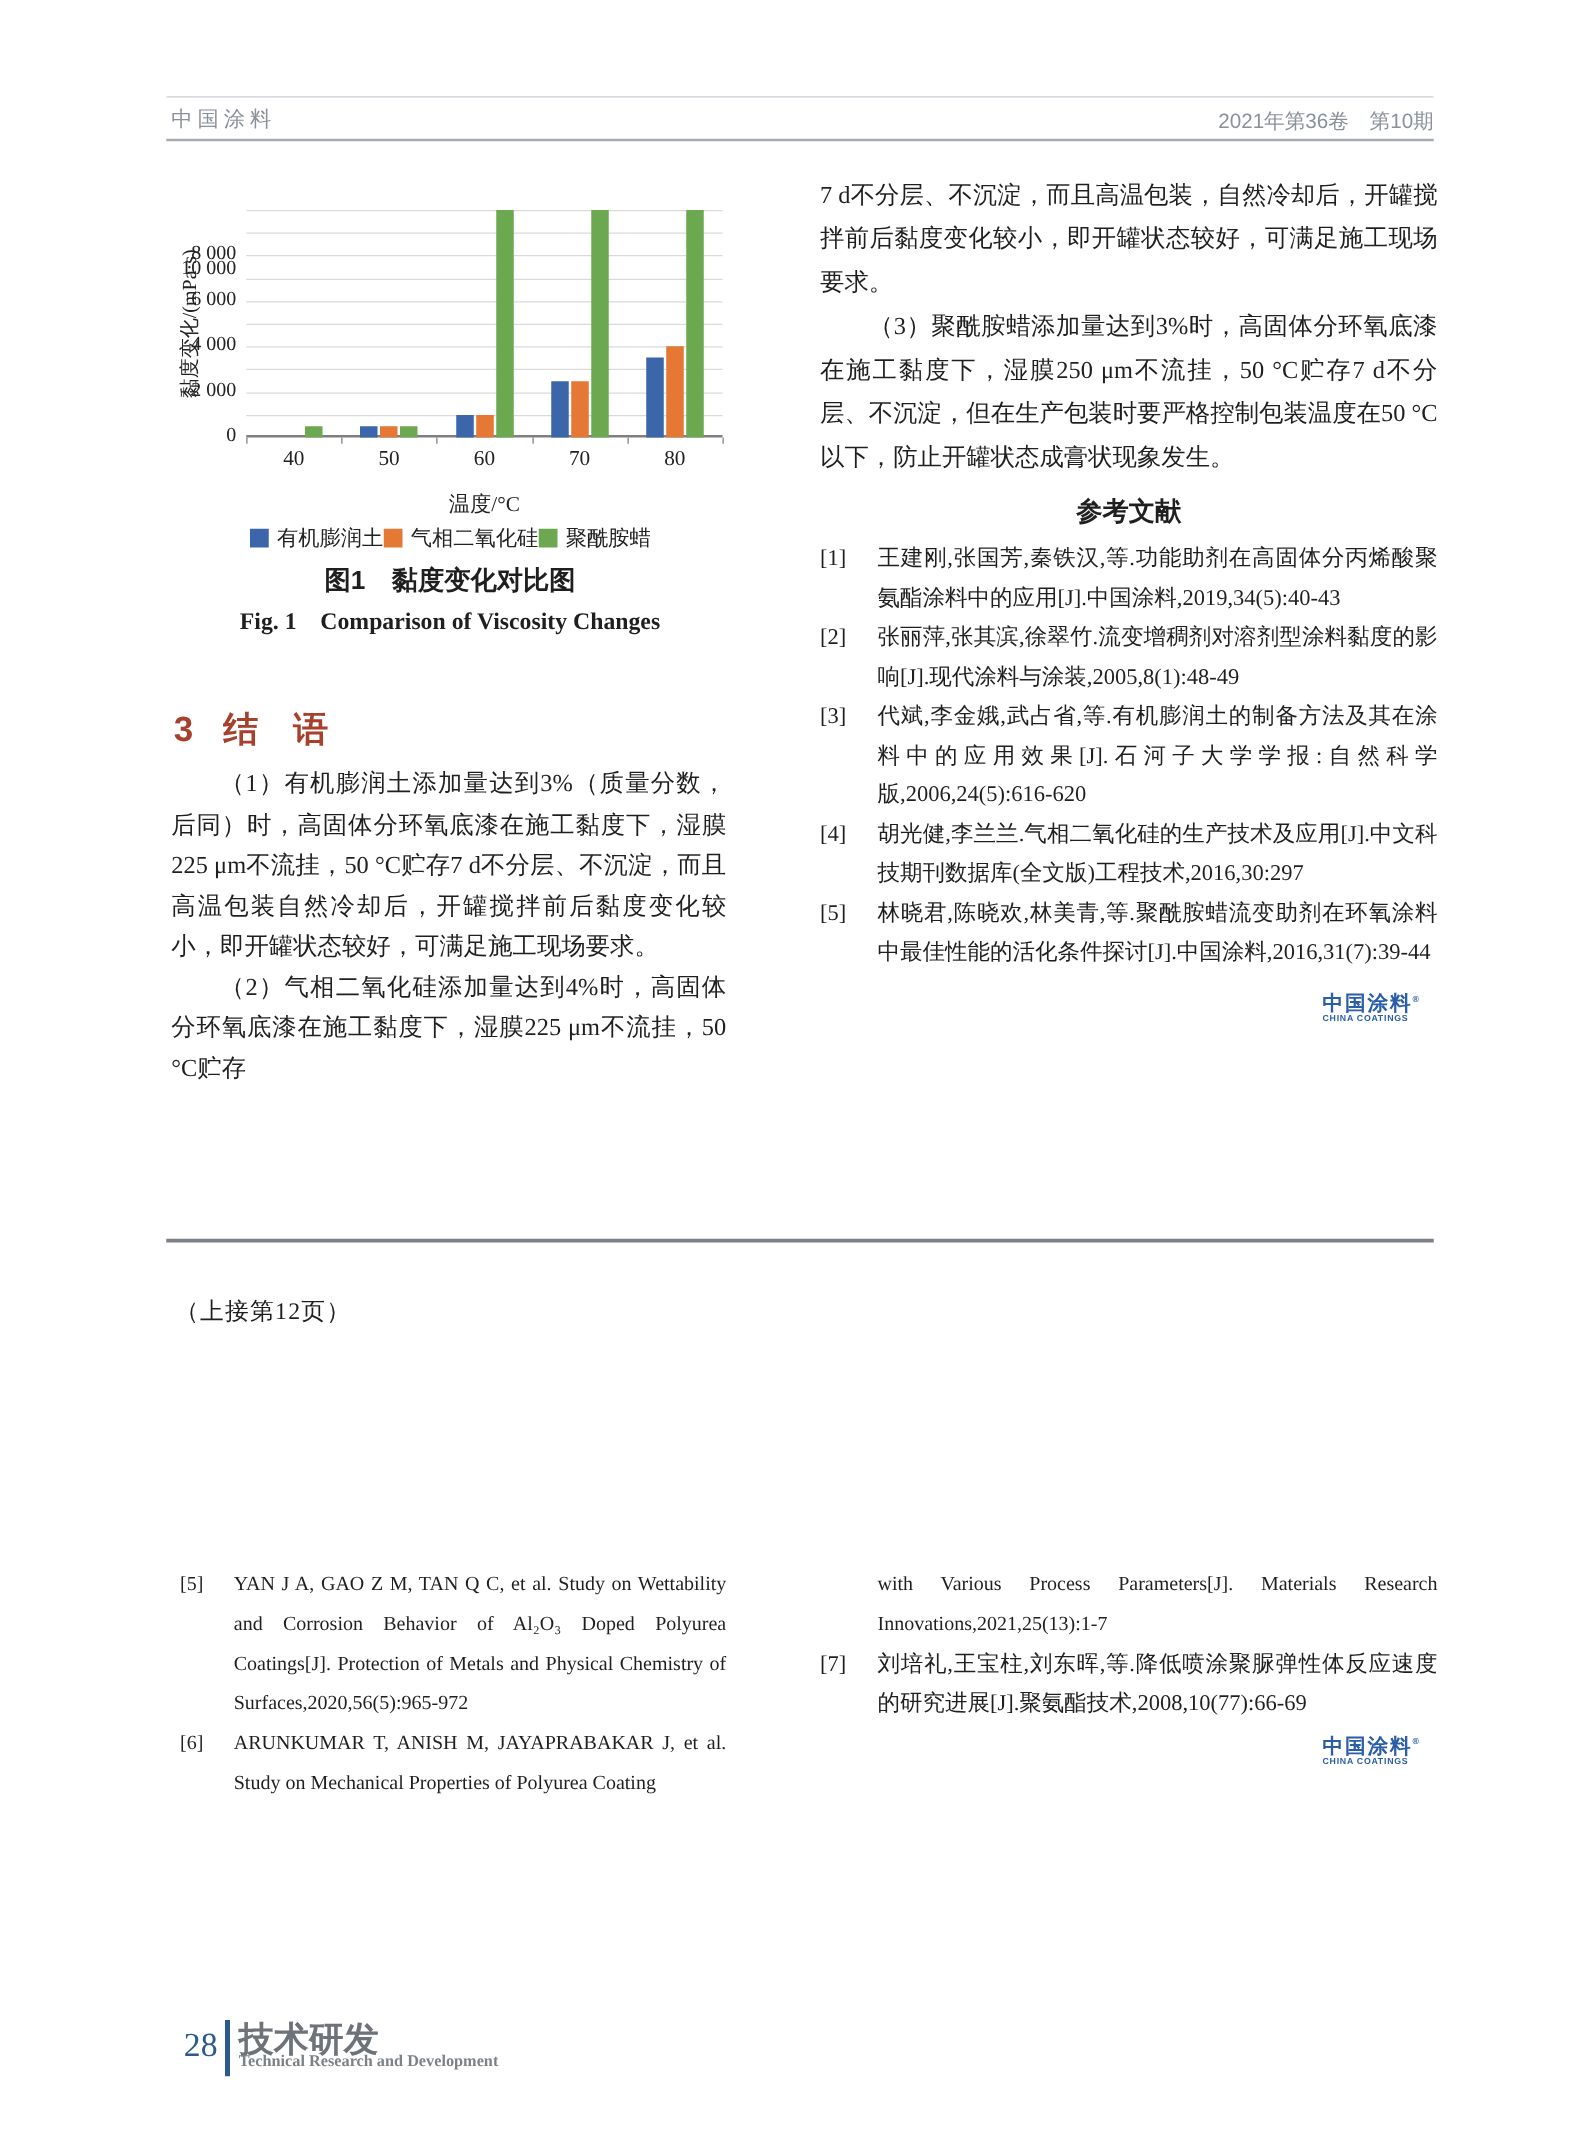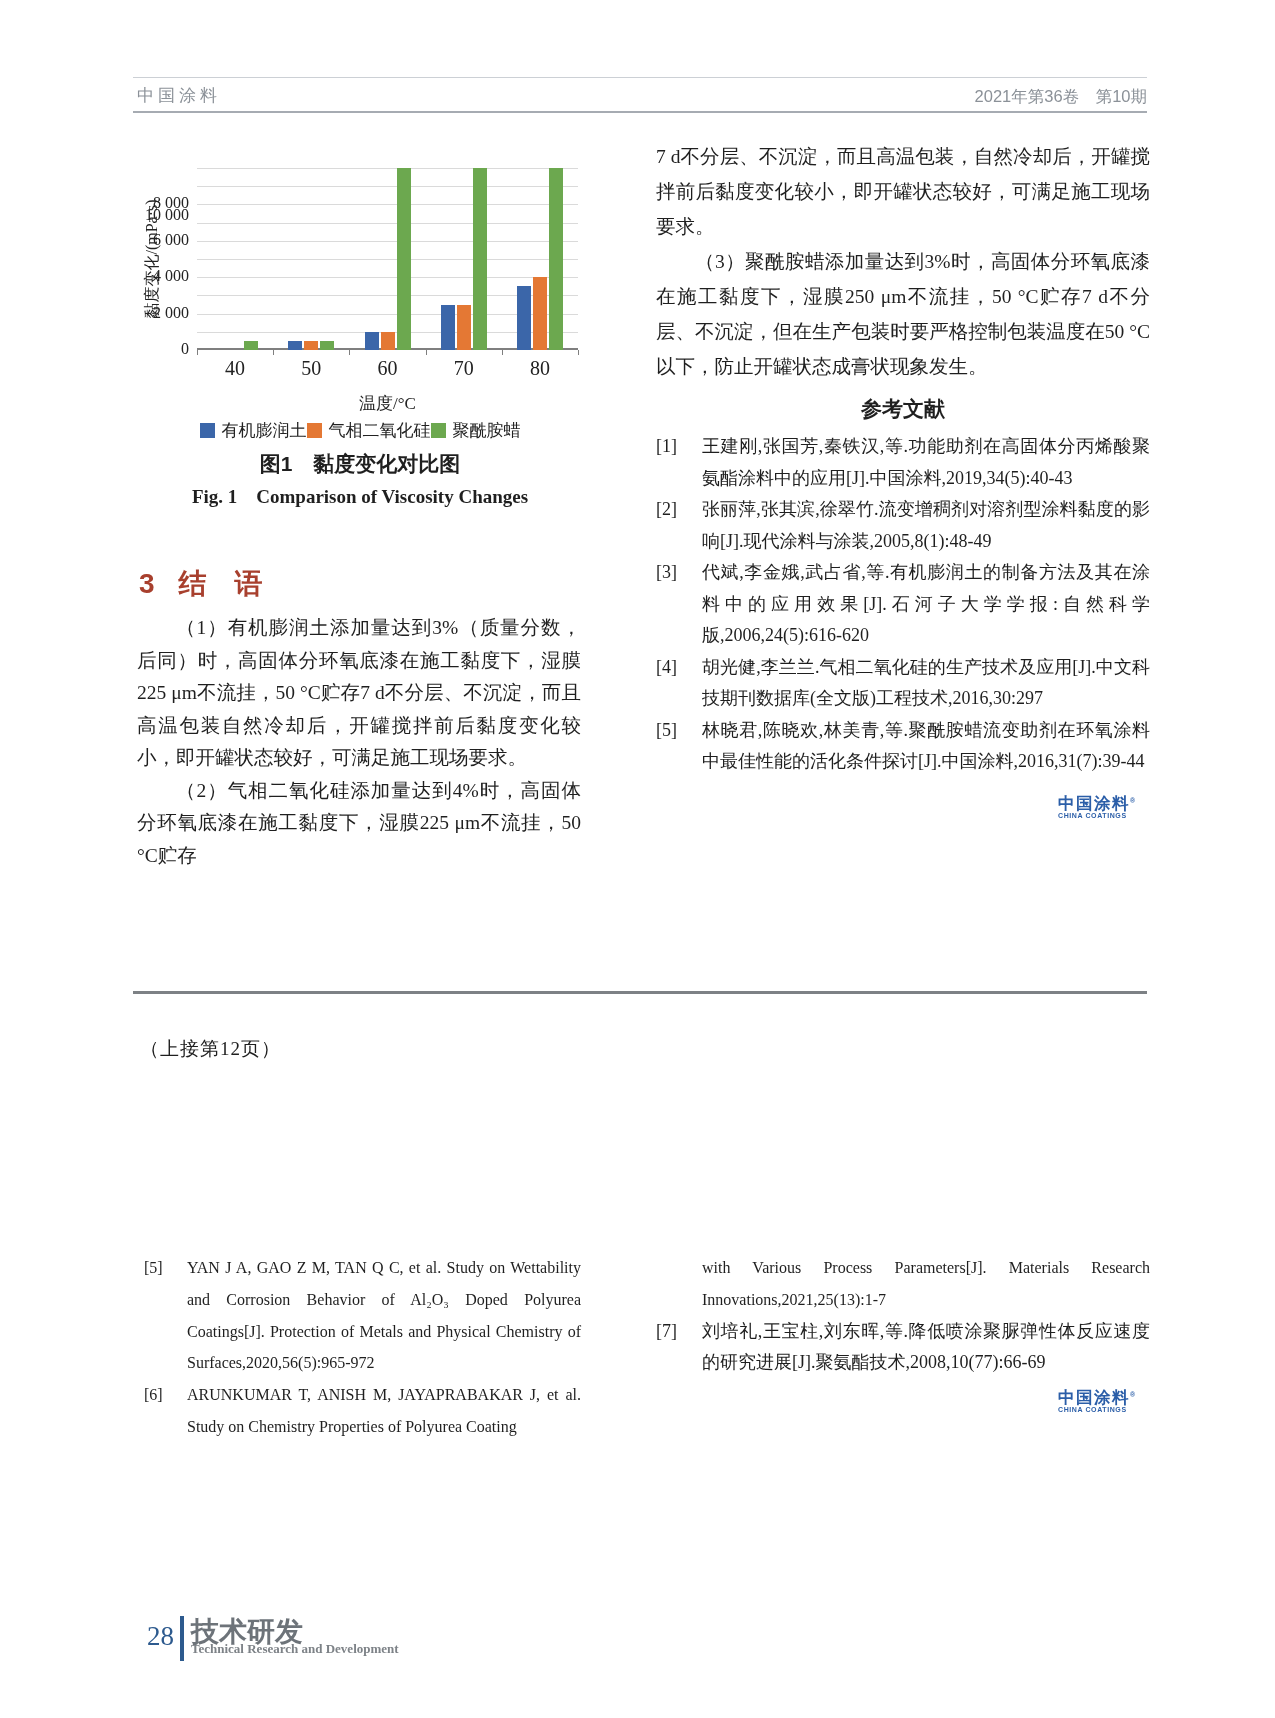--- a/index.html
+++ b/index.html
@@ -12,21 +12,21 @@
         font-family:"Liberation Sans","DejaVu Sans",sans-serif;margin-left:44px;}
   .header-rule{position:absolute;left:133px;top:111px;width:1014px;height:2px;background:#a6abb2;}
 
   
   #chart{position:absolute;left:137px;top:128px;width:446px;height:320px;}
   #chart-plot{position:absolute;left:60px;top:40px;width:381px;height:182px;}
   .gridline{position:absolute;left:0;width:100%;height:1px;background:#dadada;}
   .axis-line{position:absolute;left:0;bottom:0;width:100%;height:1.8px;background:#7f7f7f;}
   .axis-tick{position:absolute;top:182px;width:1px;height:5px;background:#7f7f7f;}
   .bar{position:absolute;bottom:0;width:14px;}
-  .xtick{position:absolute;top:189px;width:60px;text-align:center;font-size:20px;color:#222;}
+  .xtick{position:absolute;top:189px;width:60px;text-align:center;font-size:17px;color:#222;}
   .ytick{position:absolute;left:0;width:52px;text-align:right;font-size:16px;color:#222;}
   #chart-ylabel{position:absolute;left:15px;top:131px;transform:translate(-50%,-50%) rotate(-90deg);
         font-size:16px;white-space:nowrap;color:#222;}
   #chart-xlabel{position:absolute;left:60px;top:264px;width:381px;text-align:center;font-size:17px;color:#222;}
   #chart-legend{position:absolute;left:0;top:291px;width:446px;display:flex;justify-content:center;}
   .legend-item{display:flex;align-items:center;gap:7px;font-size:17px;color:#222;}
   .legend-swatch{width:15px;height:15px;flex:0 0 auto;}
 
   .caption-cn{position:absolute;left:137px;top:450px;width:446px;text-align:center;
         font-family:"Liberation Sans","DejaVu Sans",sans-serif;font-weight:bold;font-size:21px;}
@@ -193,21 +193,21 @@
   <div class="divider"></div>
   <div class="cont-note">（上接第12页）</div>
 
   <div id="refs2-left" class="col-left refs">
       <div class="ref-item lang-en">
         <span class="ref-num">[5]</span>
         <span class="ref-text">YAN J A, GAO Z M, TAN Q C, et al. Study on Wettability and Corrosion Behavior of Al₂O₃ Doped Polyurea Coatings[J]. Protection of Metals and Physical Chemistry of Surfaces,2020,56(5):965-972</span>
       </div>
       <div class="ref-item lang-en">
         <span class="ref-num">[6]</span>
-        <span class="ref-text">ARUNKUMAR T, ANISH M, JAYAPRABAKAR J, et al. Study on Chemistry Properties of Polyurea Coating</span>
+        <span class="ref-text">ARUNKUMAR T, ANISH M, JAYAPRABAKAR J, et al. Study on Mechanical Properties of Polyurea Coating</span>
       </div>
     </div>
   <div id="refs2-right" class="col-right refs">
       <div class="ref-item lang-en">
         <span class="ref-num"></span>
         <span class="ref-text">with Various Process Parameters[J]. Materials Research Innovations,2021,25(13):1-7</span>
       </div>
       <div class="ref-item">
         <span class="ref-num">[7]</span>
         <span class="ref-text">刘培礼,王宝柱,刘东晖,等.降低喷涂聚脲弹性体反应速度的研究进展[J].聚氨酯技术,2008,10(77):66-69</span>

